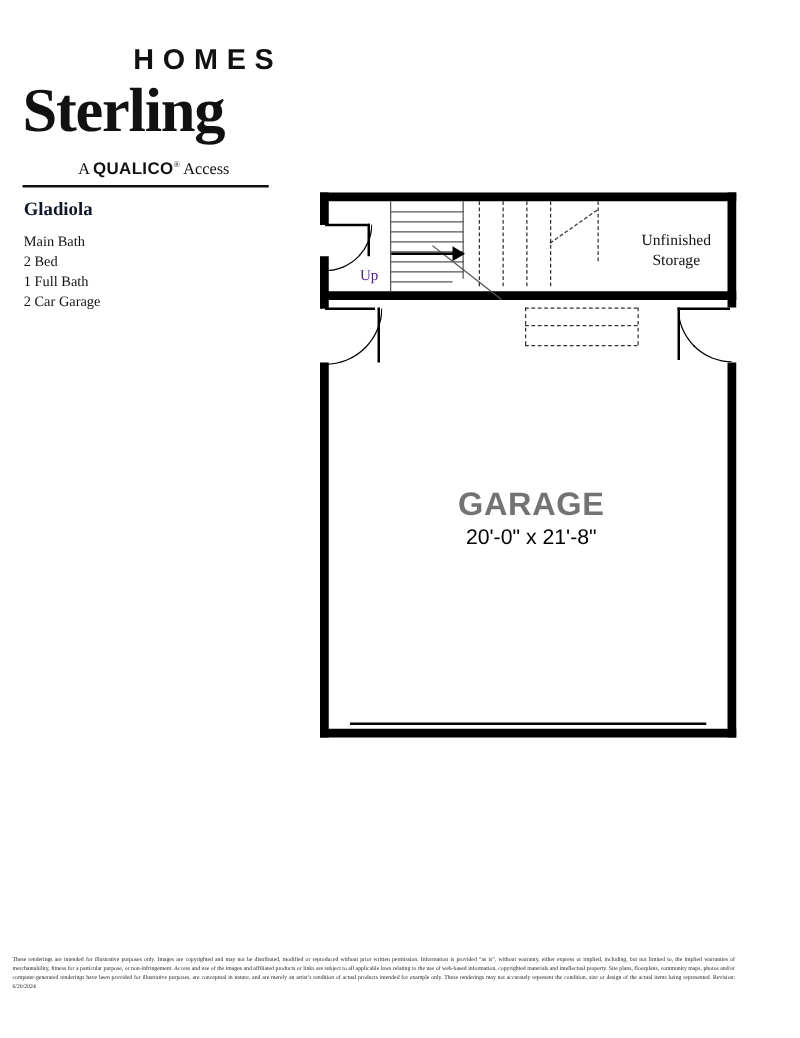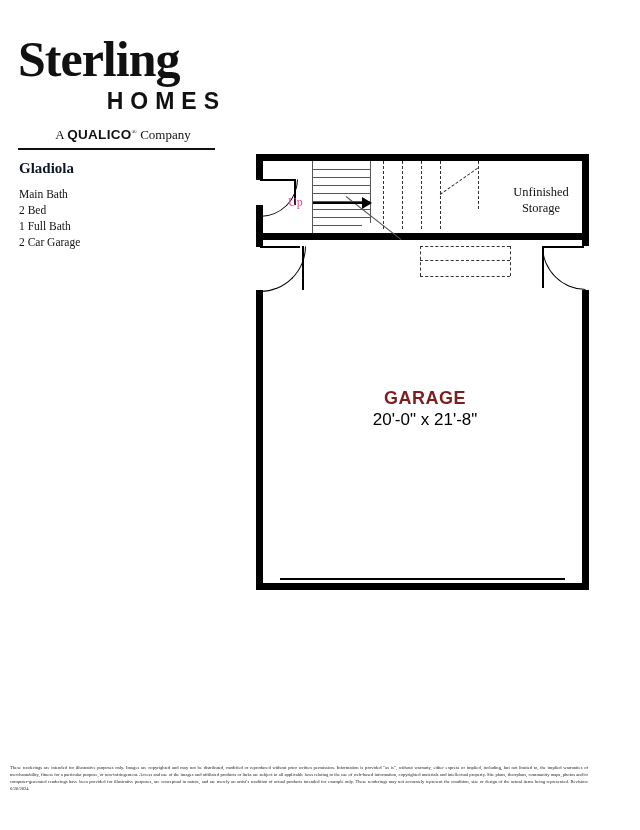--- a/index.html
+++ b/index.html
@@ -128,37 +128,37 @@
   #garage-label {
     position: absolute;
     left: 70px;
     top: 238px;
     width: 210px;
     text-align: center;
   }
   #garage-name {
     font-family: "Liberation Sans", sans-serif;
     font-weight: bold;
-    font-size: 18px;
+    font-size: 26px;
     letter-spacing: 0.5px;
-    color: #7f1d1d;
+    color: #737373;
   }
   #garage-dims {
     font-family: "Liberation Sans", sans-serif;
     font-size: 17px;
     color: #000000;
     margin-top: 1px;
   }
   #up-label {
     position: absolute;
     left: 38px;
-    top: 45px;
+    top: 63px;
     font-family: "Liberation Serif", serif;
     font-size: 12px;
-    color: #ec4899;
+    color: #4c1d95;
   }
   #storage-label {
     position: absolute;
     left: 243px;
     top: 34px;
     width: 96px;
     font-family: "Liberation Serif", serif;
     font-size: 12.5px;
     line-height: 16px;
     text-align: center;
@@ -195,23 +195,23 @@
     font-size: 4.6px;
     line-height: 7px;
     color: #222222;
     text-align: justify;
   }
 </style>
 </head>
 <body>
 
 <div id="logo-block">
+  <div id="brand-homes">HOMES</div>
   <div id="brand-sterling">Sterling</div>
-  <div id="brand-homes">HOMES</div>
-  <div id="brand-qualico"><span>A </span><span class="q-word">QUALICO</span><span class="q-reg">®</span><span> Company</span></div>
+  <div id="brand-qualico"><span>A </span><span class="q-word">QUALICO</span><span class="q-reg">®</span><span> Access</span></div>
 </div>
 <div id="logo-rule"></div>
 
 <div id="info-block">
   <div id="plan-name">Gladiola</div>
   <div class="info-line">Main Bath</div>
   <div class="info-line">2 Bed</div>
   <div class="info-line">1 Full Bath</div>
   <div class="info-line">2 Car Garage</div>
 </div>

